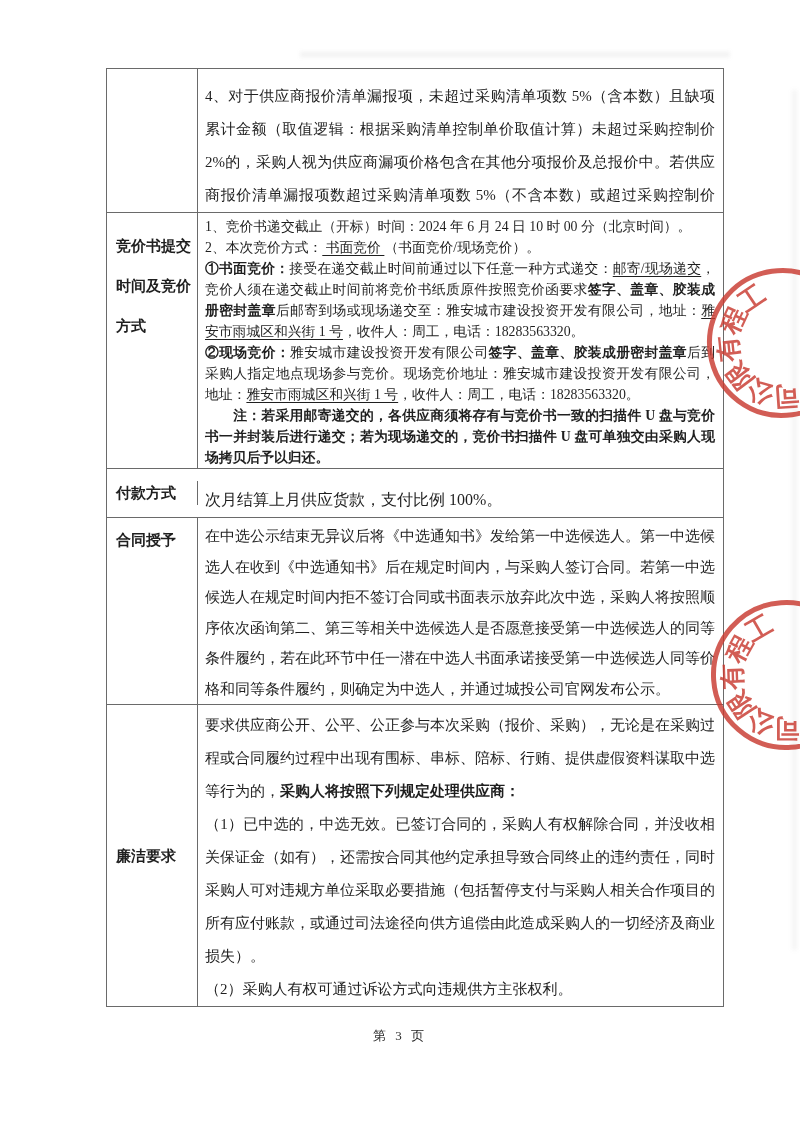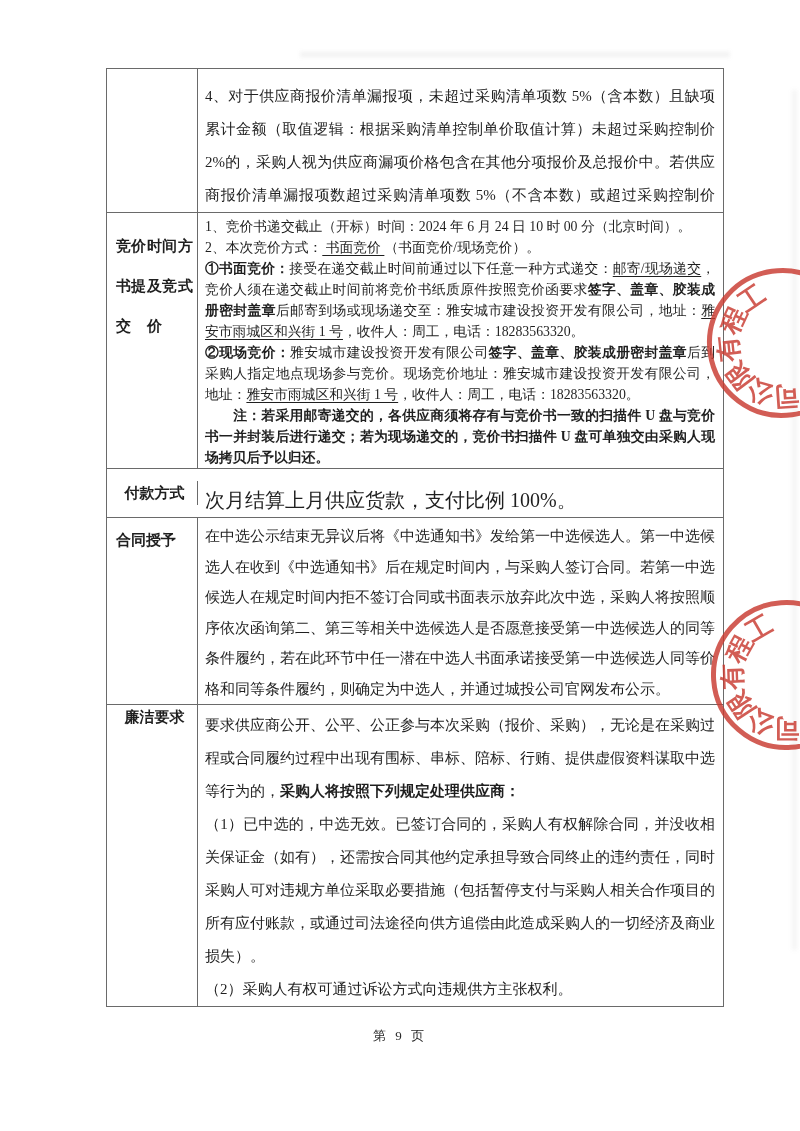--- a/index.html
+++ b/index.html
@@ -21,27 +21,27 @@
     box-sizing:border-box;
     border:1px solid #6a6a6a;
     background:transparent;
   }
   .row{display:flex;box-sizing:border-box;border-top:1px solid #6a6a6a;}
   .row:first-child{border-top:none;}
   .label-cell{
     flex:0 0 91px;width:91px;box-sizing:border-box;
     border-right:1px solid #6a6a6a;
     font-weight:bold;font-size:15px;
-    display:flex;flex-direction:row;justify-content:center;
+    display:flex;flex-direction:column;justify-content:center;
     padding:0 4px 0 9px;line-height:24px;
   }
   .content-cell{
     flex:1;box-sizing:border-box;
     padding:0 8px 0 7px;overflow:hidden;
-    font-size:20px;text-align:justify;
+    font-size:16px;text-align:justify;
   }
   .para{margin:0;}
   .b{font-weight:bold;margin-top:28px;}
   .u{text-decoration:underline;text-underline-offset:3px;}
 
   .r1{height:143px;}
   .r2{height:256px;}
   .r3{height:49px;align-items:center;}
   .r4{height:187px;}
   .r5{height:302px;}
@@ -143,14 +143,14 @@
     </div>
   <div class="stamp s-two" style="border-color: rgb(201, 58, 48); color: rgb(201, 58, 48);">
       <span class="stamp-char" style="transform: rotate(-26deg) translateY(-54px);">工</span>
       <span class="stamp-char" style="transform: rotate(-57deg) translateY(-54px);">程</span>
       <span class="stamp-char" style="transform: rotate(-88deg) translateY(-54px);">有</span>
       <span class="stamp-char" style="transform: rotate(-119deg) translateY(-54px);">限</span>
       <span class="stamp-char" style="transform: rotate(-148deg) translateY(-54px);">公</span>
       <span class="stamp-char" style="transform: rotate(-176deg) translateY(-54px);">司</span>
     </div>
 
-  <div class="footer">第 9 页</div>
+  <div class="footer">第 3 页</div>
 </div>
 
 </body></html>

